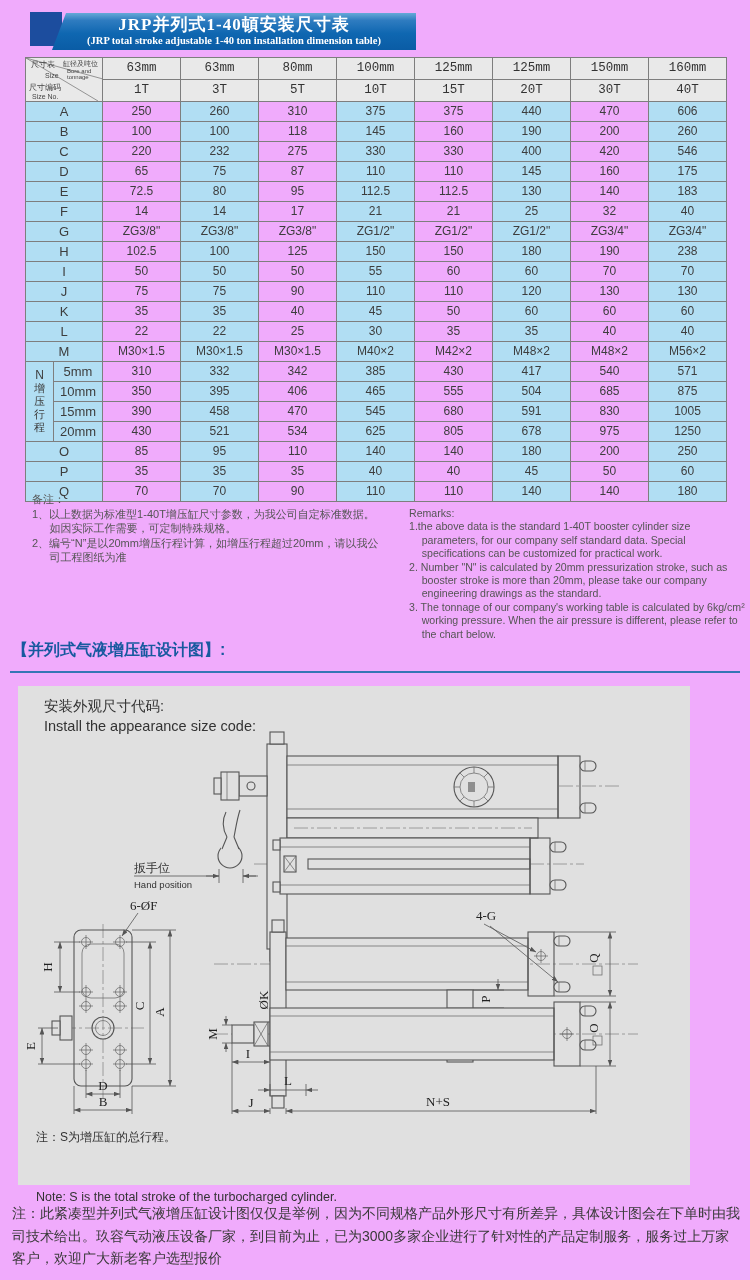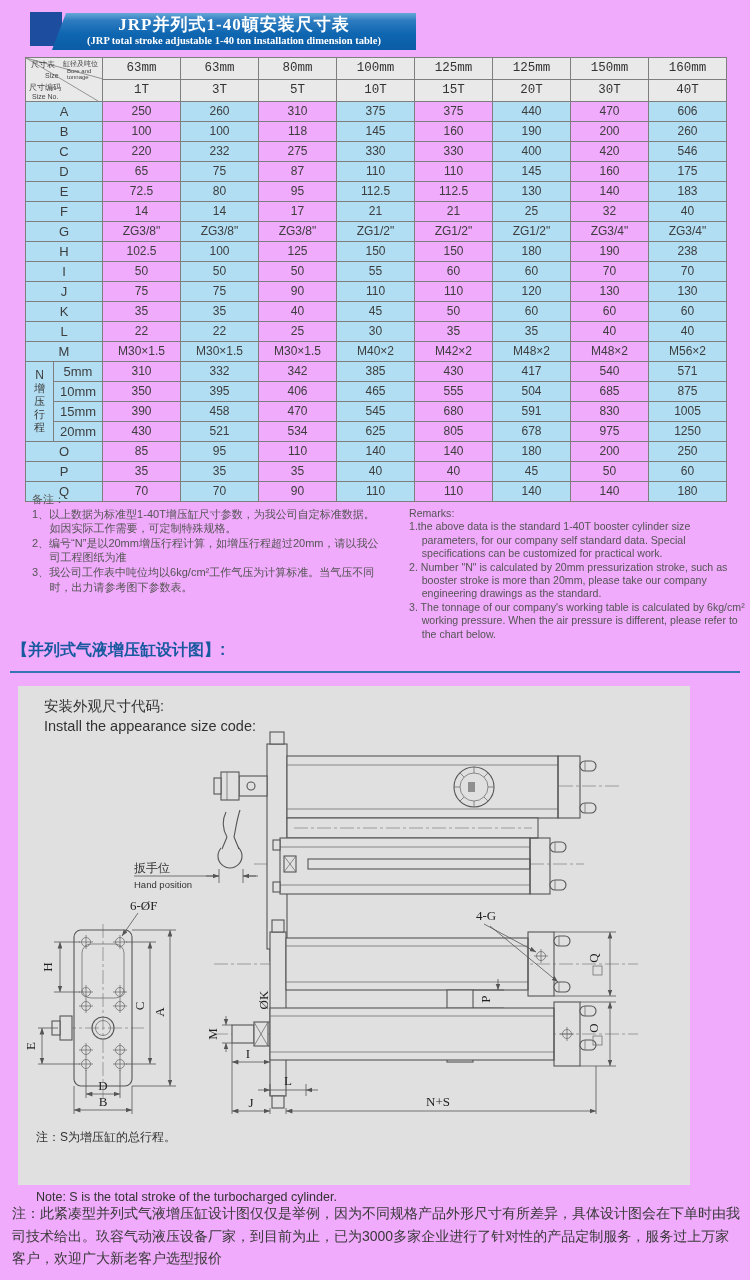--- a/index.html
+++ b/index.html
@@ -346,21 +346,20 @@
           <td class="blue">180</td>
         </tr>
       </tbody>
   </table>
 
   <div class="notes-cn">
     <div>备注：</div>
     <div>
         <div class="note-item">1、以上数据为标准型1-40T增压缸尺寸参数，为我公司自定标准数据。如因实际工作需要，可定制特殊规格。</div>
         <div class="note-item">2、编号“N”是以20mm增压行程计算，如增压行程超过20mm，请以我公司工程图纸为准</div>
-        <div class="note-item">3、我公司工作表中吨位均以6kg/cm²工作气压为计算标准。当气压不同时，出力请参考图下参数表。</div>
       </div>
   </div>
   <div class="notes-en">
     <div>Remarks:</div>
     <div>
         <div class="note-item">1.the above data is the standard 1-40T booster cylinder size parameters, for our company self standard data. Special specifications can be customized for practical work.</div>
         <div class="note-item">2. Number "N" is calculated by 20mm pressurization stroke, such as booster stroke is more than 20mm, please take our company engineering drawings as the standard.</div>
         <div class="note-item">3. The tonnage of our company's working table is calculated by 6kg/cm² working pressure. When the air pressure is different, please refer to the chart below.</div>
       </div>
   </div>

